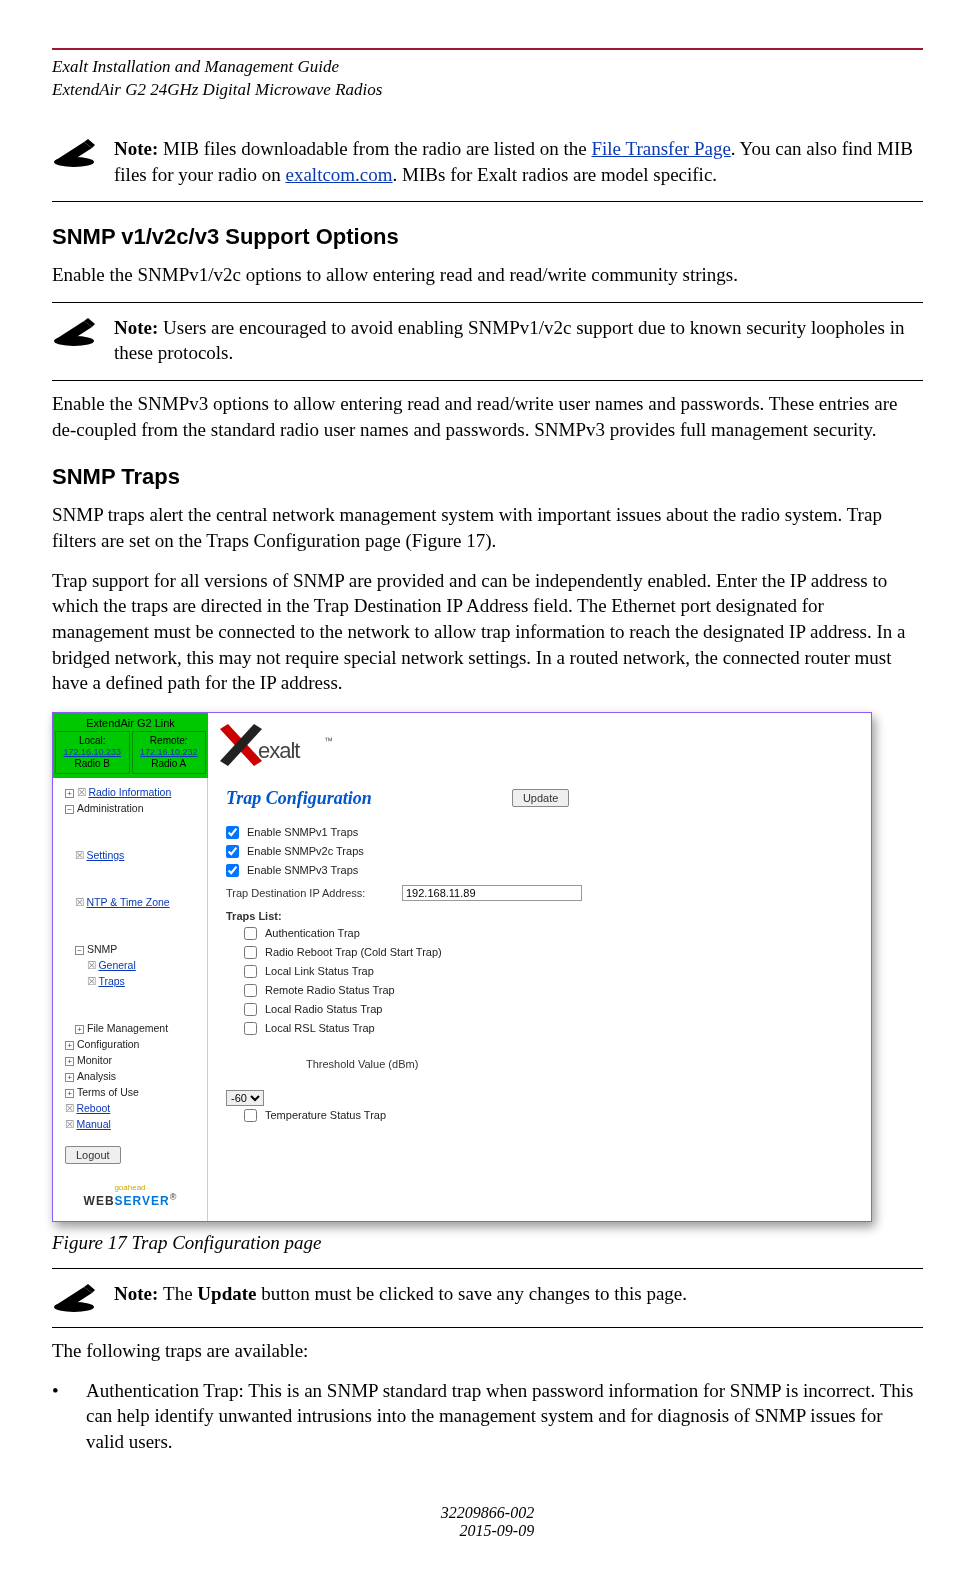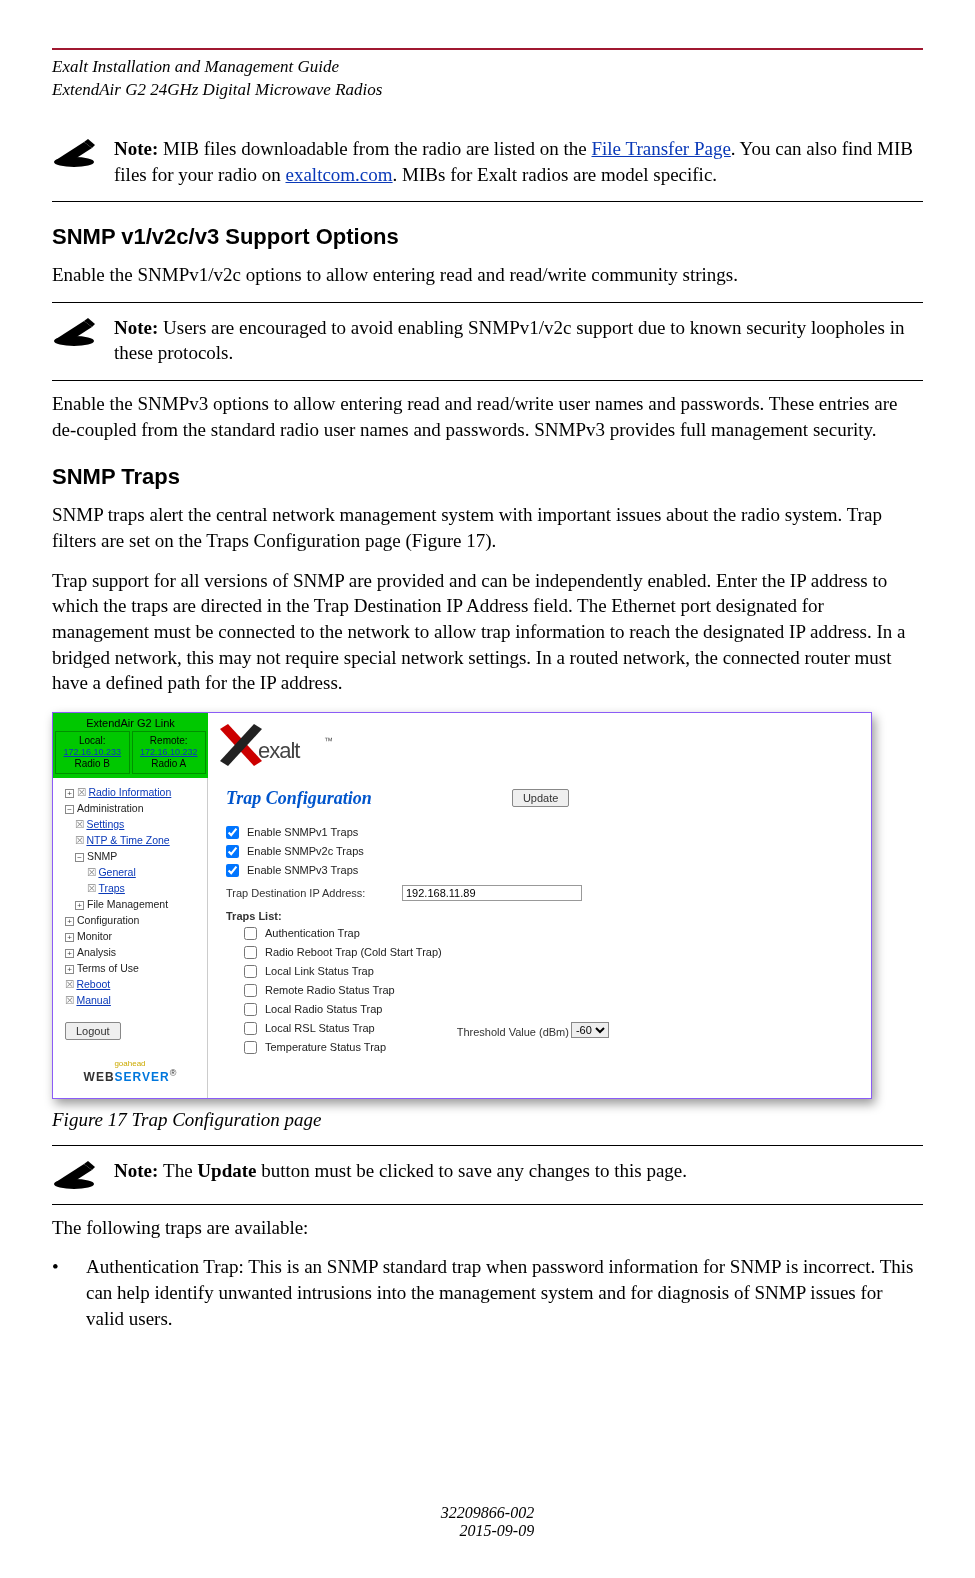--- a/index.html
+++ b/index.html
@@ -54,21 +54,21 @@
     .exalt-x { position: absolute; left: 0; top: -2px; width: 42px; height: 42px; }
     .exalt-text { position: absolute; left: 38px; top: 12px; font-family: Arial, sans-serif; font-size: 22px; letter-spacing: -1px; color: #444; }
     .exalt-tm { position: absolute; left: 104px; top: 10px; font-size: 9px; color: #555; }
 
     .app-body { display: flex; min-height: 320px; }
     .sidebar { width: 155px; border-right: 1px solid #ccc; padding: 6px 4px 6px 4px; background: #fff; font-size: 10.5px; }
     .tree-item { padding: 2px 0 2px 8px; white-space: nowrap; }
     .tree-link { color: #0a39b8; text-decoration: underline; }
     .tree-label { color: #222; }
     .tree-exp { display: inline-block; width: 9px; height: 9px; border: 1px solid #888; font-size: 8px; line-height: 8px; text-align: center; margin-right: 3px; color: #444; background: #fff;}
-    .tree-child { padding-left: 18px; }
+    .tree-child { padding-left: 18px; margin-top: 31px; }
     .tree-child2 { padding-left: 30px; }
     .tree-dot { color: #888; margin-right: 2px;}
 
     .logout-row { padding: 14px 0 8px 8px; }
     .btn { font-family: Arial, sans-serif; font-size: 11px; padding: 2px 10px; background: #efefef; border: 1px solid #888; border-radius: 2px; color: #333; }
 
     .webserver { padding: 12px 0 8px; text-align: center; }
     .webserver .go { font-size: 8px; color: #ccaa00; display: block; line-height: 1; }
     .webserver .web { font-size: 12px; font-weight: bold; letter-spacing: 1px; }
     .webserver .srv { color: #0077dd; }
@@ -77,21 +77,21 @@
     .main { flex: 1; padding: 10px 14px 20px 18px; }
     .main-title { color: #0055cc; font-style: italic; font-weight: bold; font-size: 18px; font-family: "Times New Roman", serif; }
     .title-row { display: flex; align-items: center; gap: 140px; margin-bottom: 14px;}
     .field-row { display: flex; align-items: center; gap: 8px; padding: 3px 0; }
     .field-row .chk { width: 13px; height: 13px; }
     .field-row .lab { font-size: 11px; color: #222; }
     .ip-row { display: flex; align-items: center; gap: 6px; padding: 5px 0; }
     .ip-row .lab { width: 170px; }
     .ip-row input[type=text] { width: 180px; font-size: 11px; padding: 1px 3px; border: 1px solid #999; }
     .section-label { font-size: 11px; padding: 4px 0 2px; font-weight: bold; }
-    .thresh-row { display: flex; align-items: flex-end; gap: 2px; }
+    .thresh-row { display: flex; align-items: flex-start; gap: 20px; flex-direction: column; }
     .thresh-row .tl { margin-left: 80px; font-size: 11px; }
     .thresh-row select { font-size: 11px; border: 1px solid #888; }
 
     .indent-cb { padding-left: 18px; }
 
     .bullet-row { display: flex; font-size: 19px; line-height: 1.35; margin: 8px 0; }
     .bullet-dot { width: 34px; flex-shrink: 0; }
     .bullet-text { }
 
     .footer { position: absolute; bottom: 38px; left: 52px; right: 52px; display: flex; justify-content: center; font-style: italic; font-size: 16px; }

